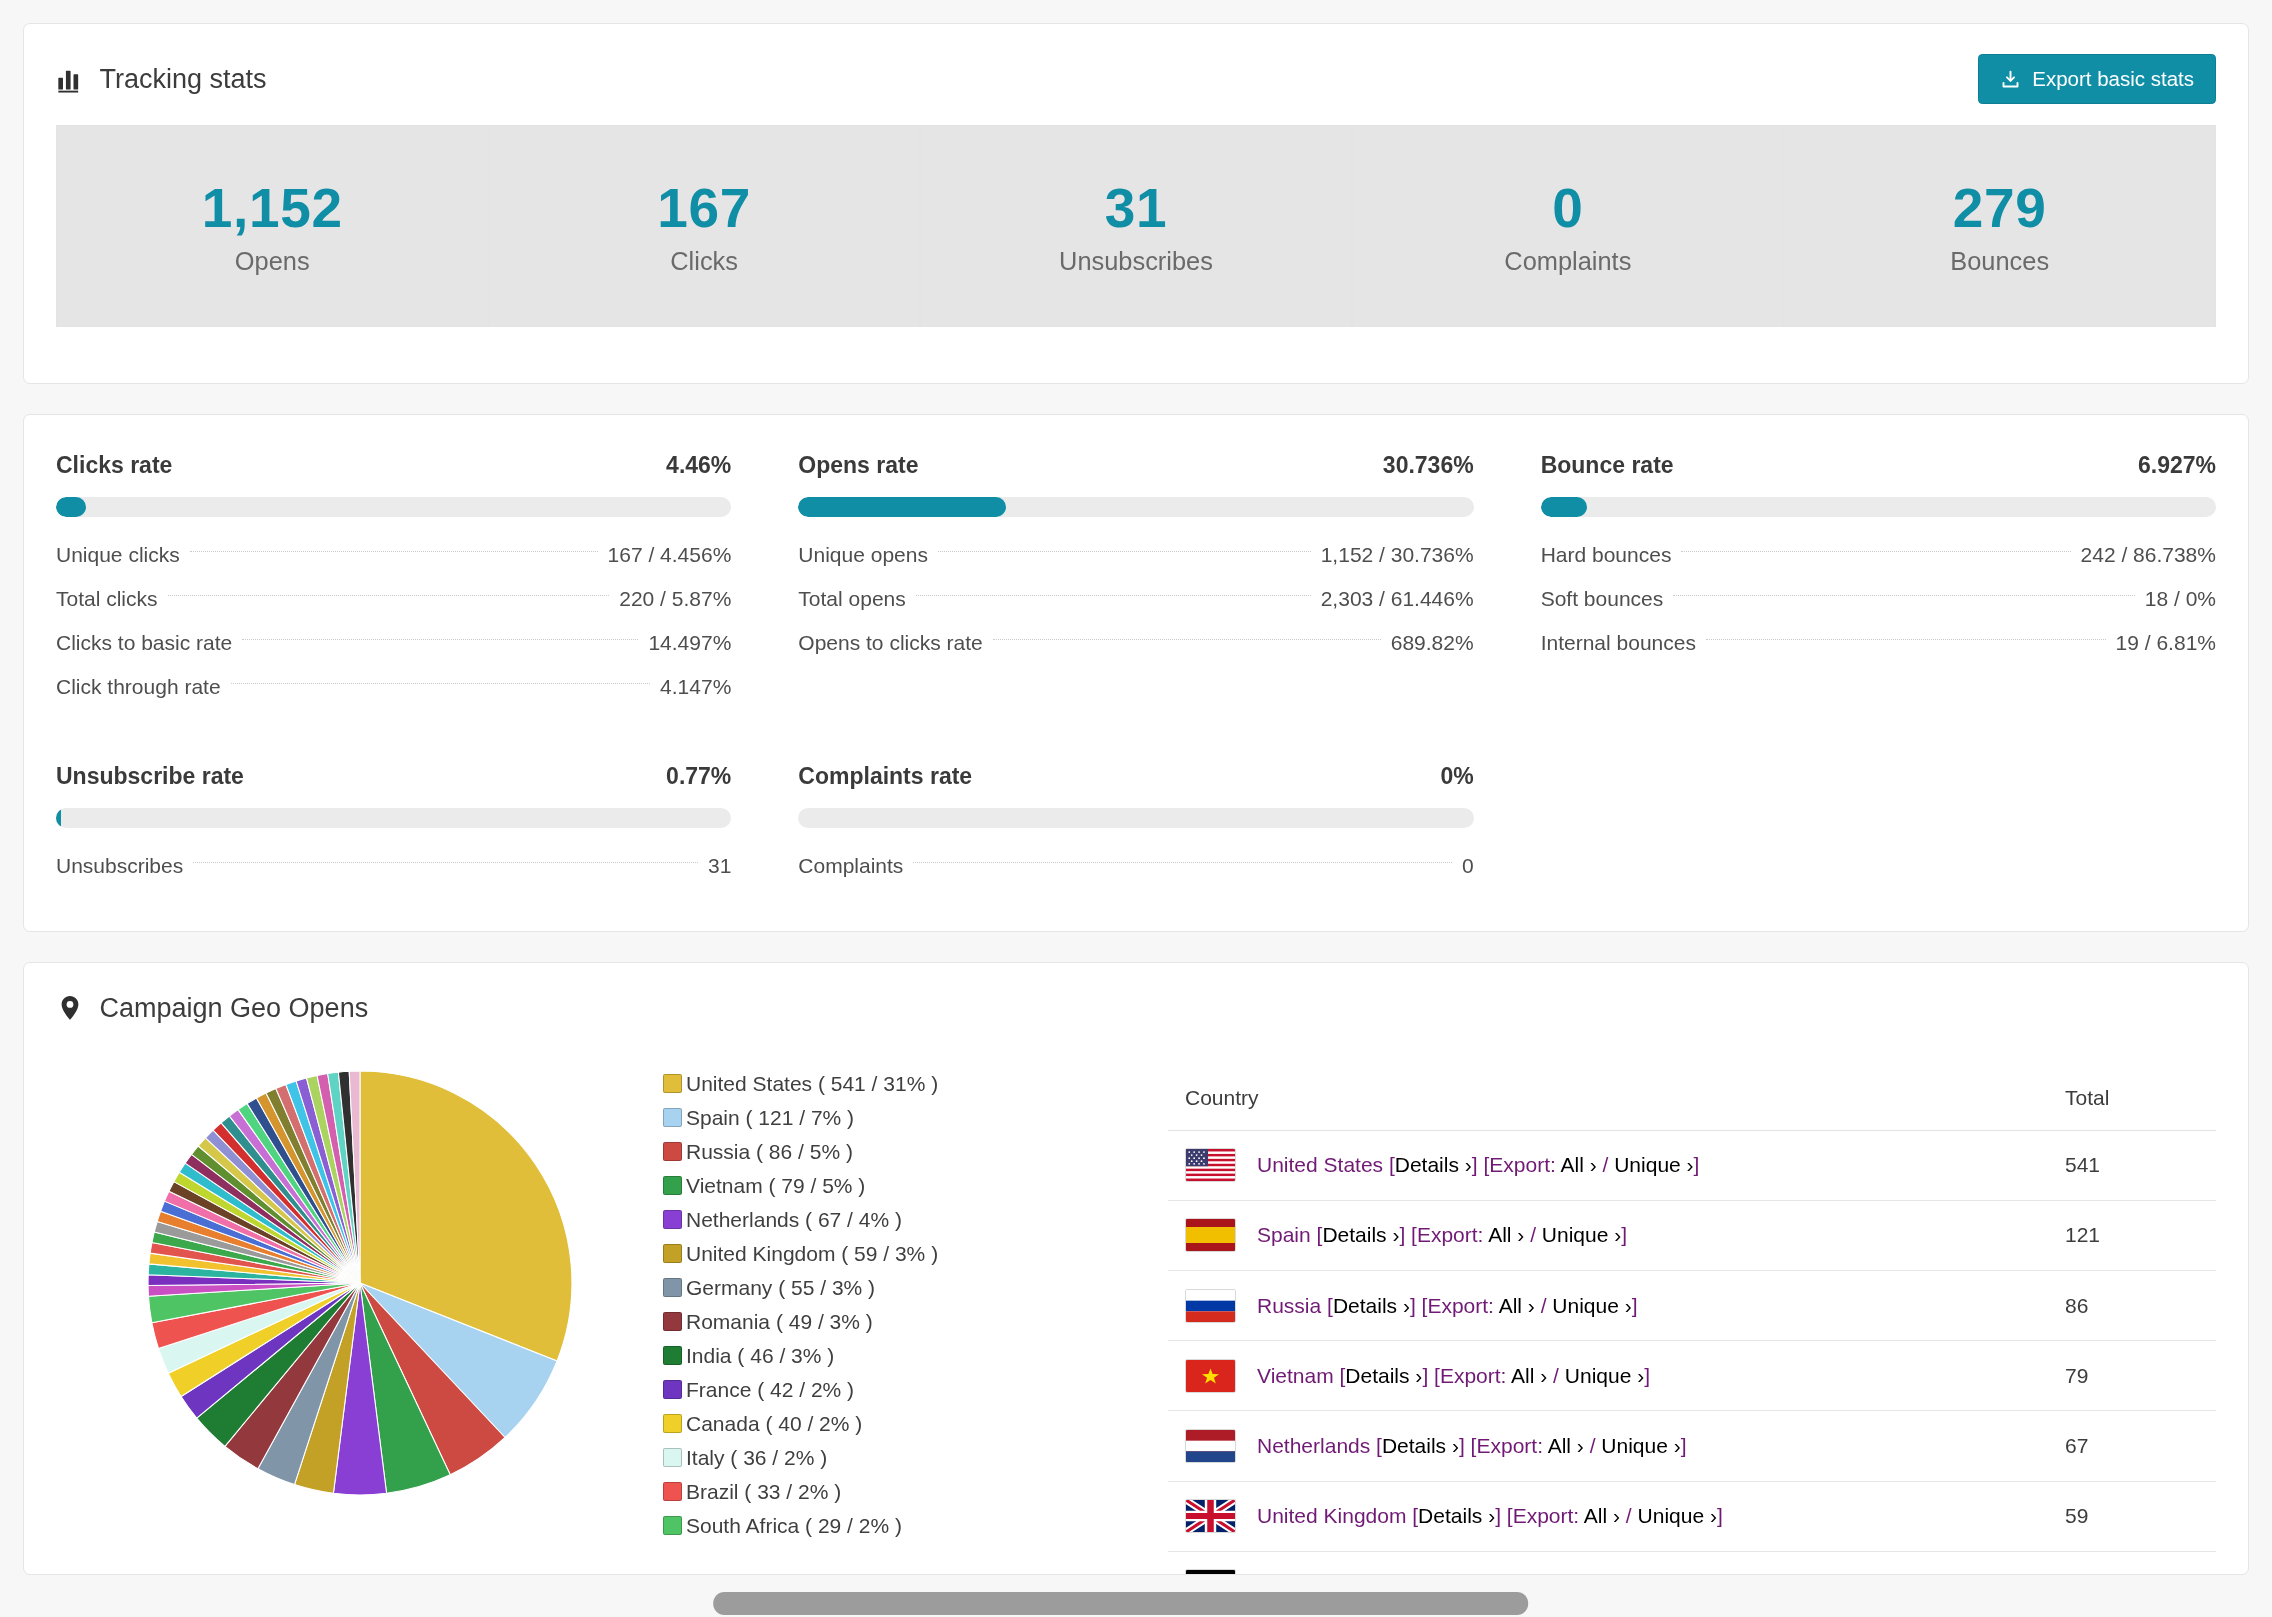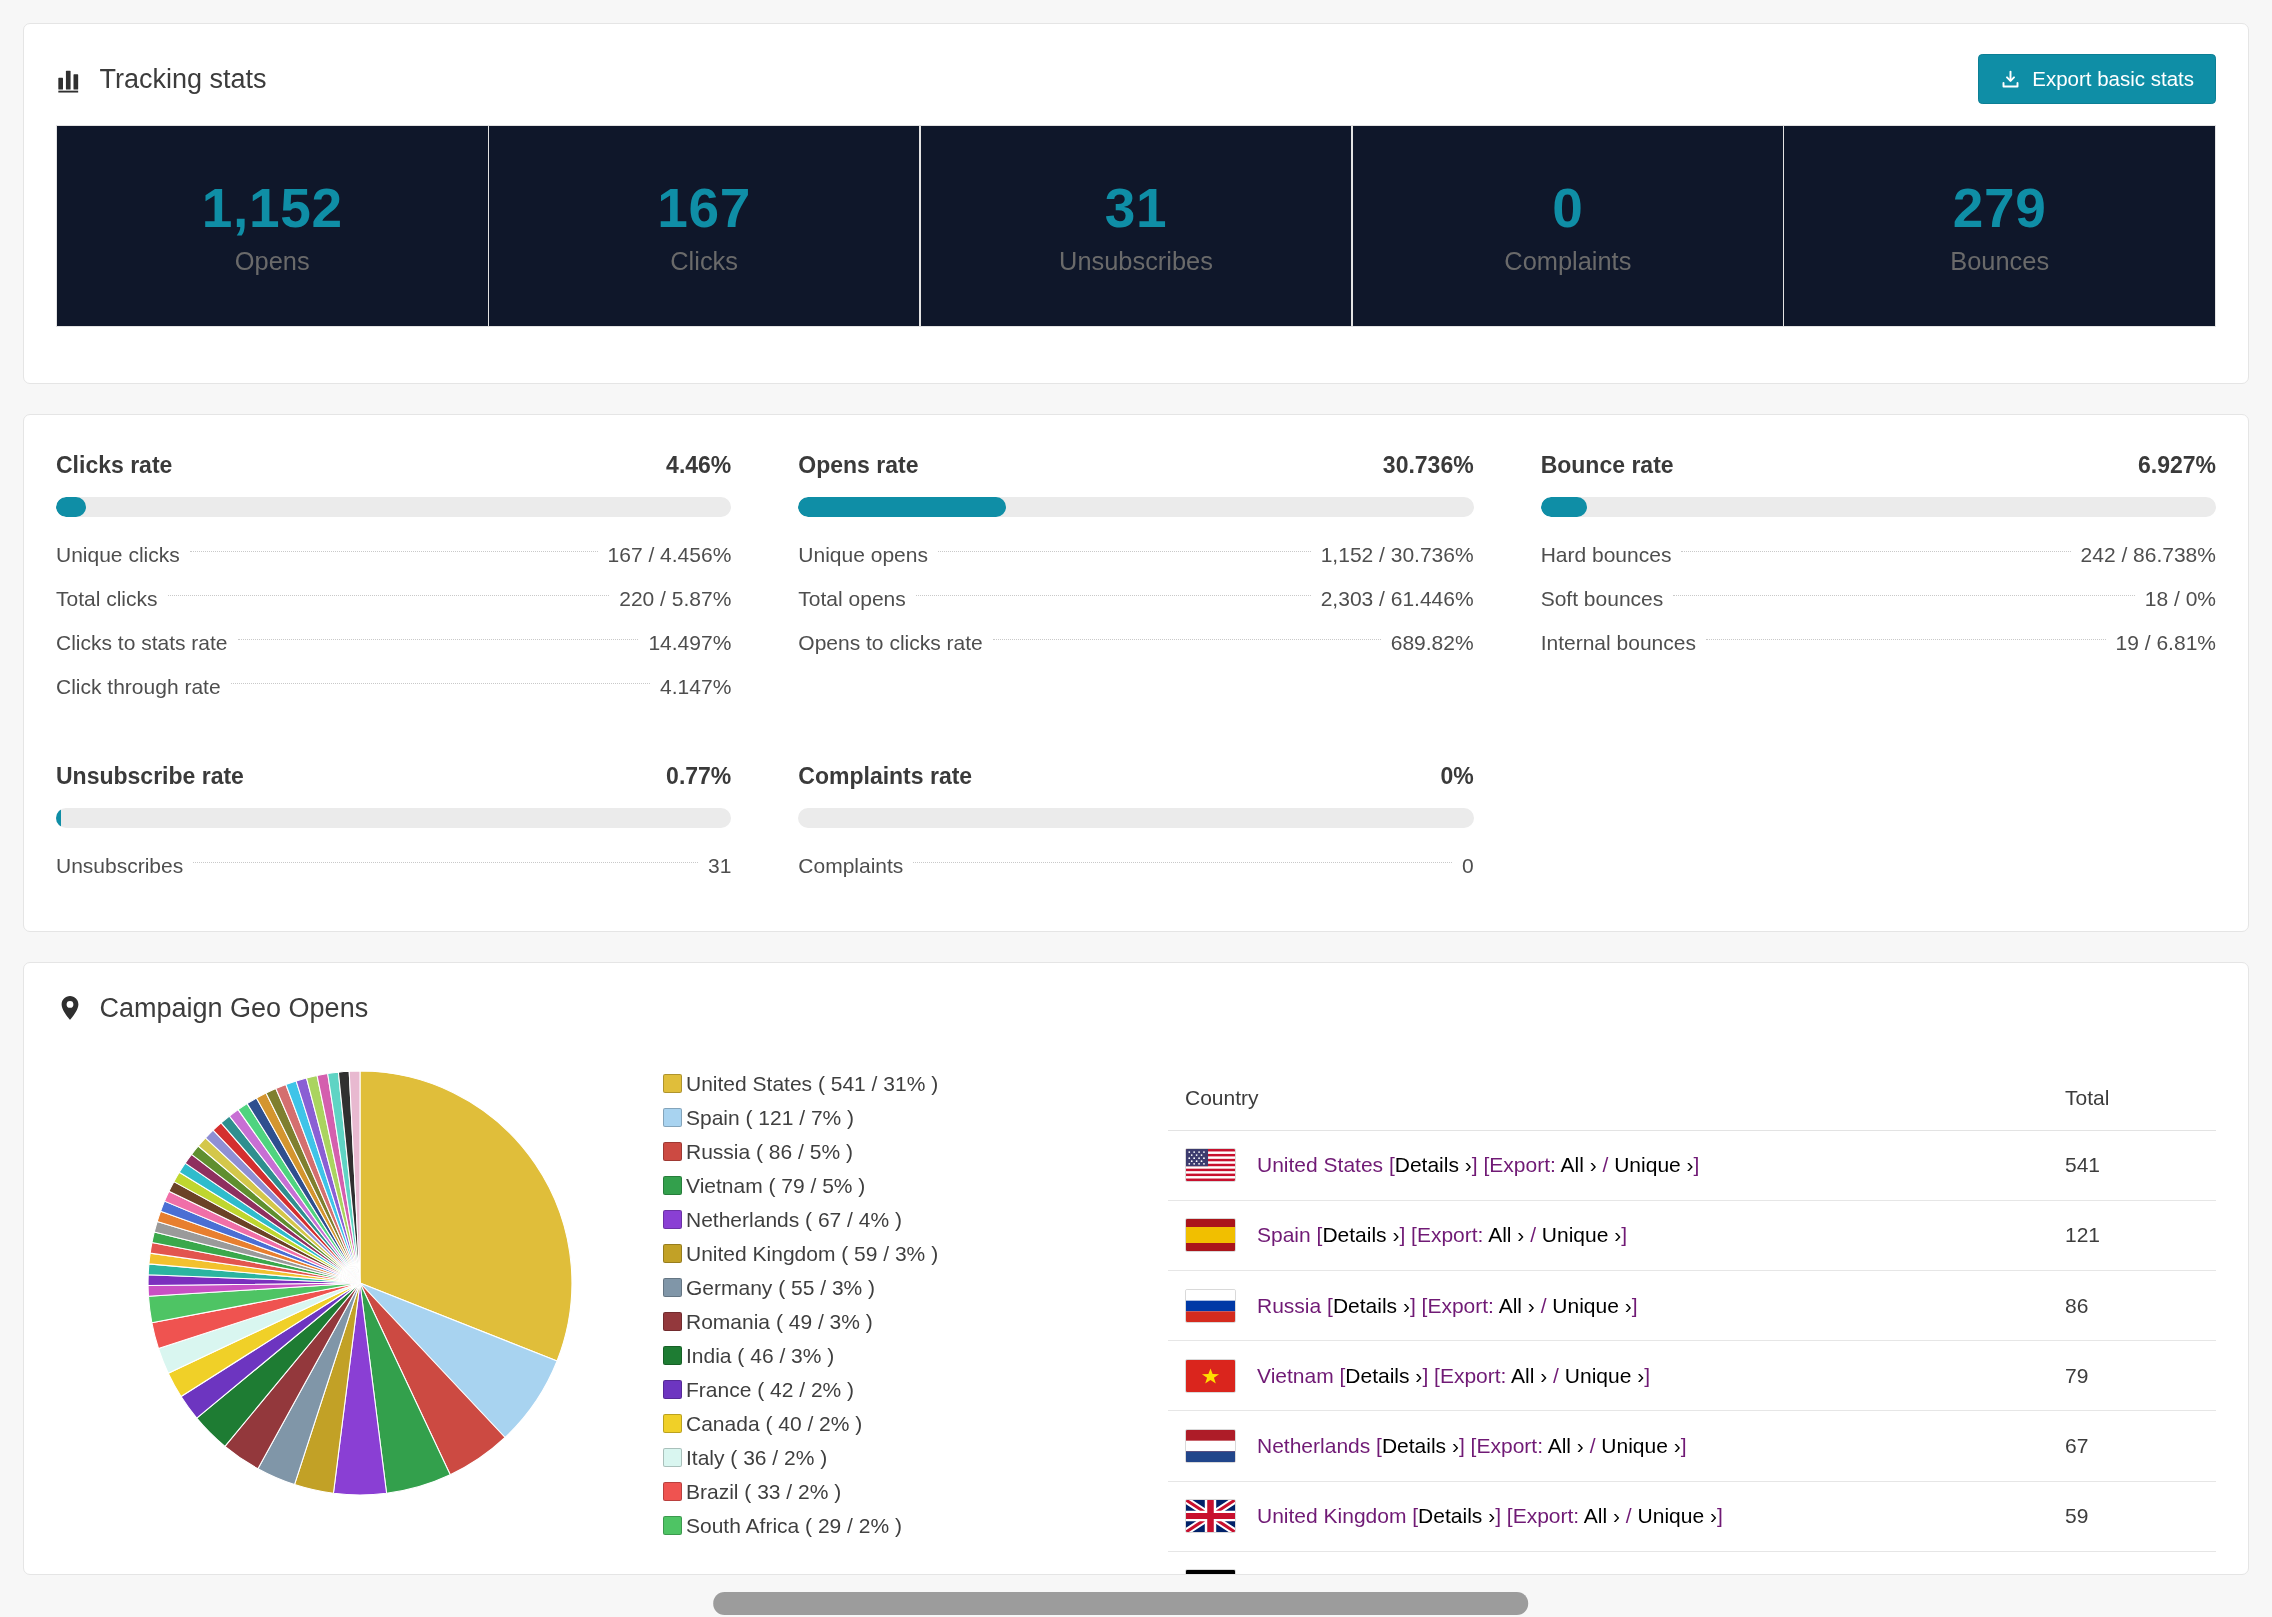--- a/index.html
+++ b/index.html
@@ -34,21 +34,21 @@
     background: #0f8ea6; color: #fff; border: 0.7px solid #0c7f95;
     font-family: inherit; font-size: 20.5px; padding: 12px 21px;
     border-radius: 4.2px; cursor: pointer;
   }
   .export-btn svg { width: 21px; height: 21px; }
 
   
   .stats-row { display: flex; padding: 0 32px 56px 32px; }
   .stat-box {
     flex: 1; margin-left: -0.7px;
-    border: 0.7px solid #e3e3e3; background: #0f172a;
+    border: 0.7px solid #e3e3e3; background: #e5e5e5;
     height: 200px; display: flex; flex-direction: column;
     justify-content: center; align-items: center;
   }
   .stat-box:first-child { margin-left: 0; }
   .stat-value { font-size: 55px; font-weight: 700; color: #0f8ea6; letter-spacing: 0.7px; }
   .stat-label { font-size: 25.4px; color: #6a6a6a; margin-top: 7px; }
 
   
   .rates-grid {
     display: grid; grid-template-columns: repeat(3, 1fr);
@@ -178,21 +178,21 @@
               <span class="lbl">Unique clicks</span>
               <span class="leader"></span>
               <span class="val">167 / 4.456%</span>
             </div>
             <div class="stat-line">
               <span class="lbl">Total clicks</span>
               <span class="leader"></span>
               <span class="val">220 / 5.87%</span>
             </div>
             <div class="stat-line">
-              <span class="lbl">Clicks to stats rate</span>
+              <span class="lbl">Clicks to basic rate</span>
               <span class="leader"></span>
               <span class="val">14.497%</span>
             </div>
             <div class="stat-line">
               <span class="lbl">Click through rate</span>
               <span class="leader"></span>
               <span class="val">4.147%</span>
             </div>
           </div>
         </div>

